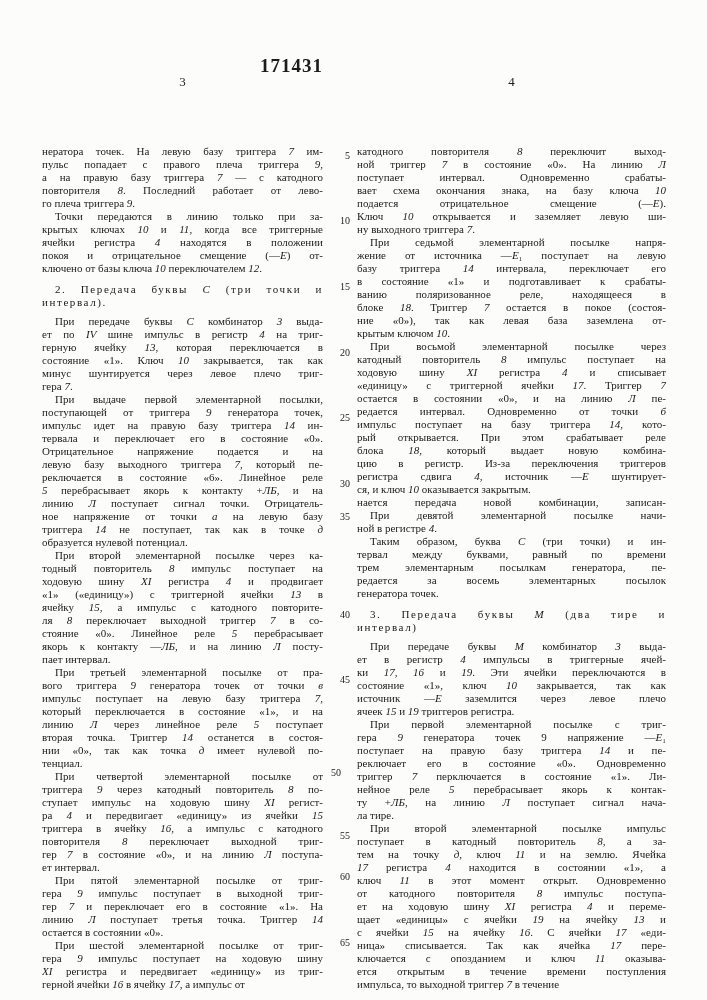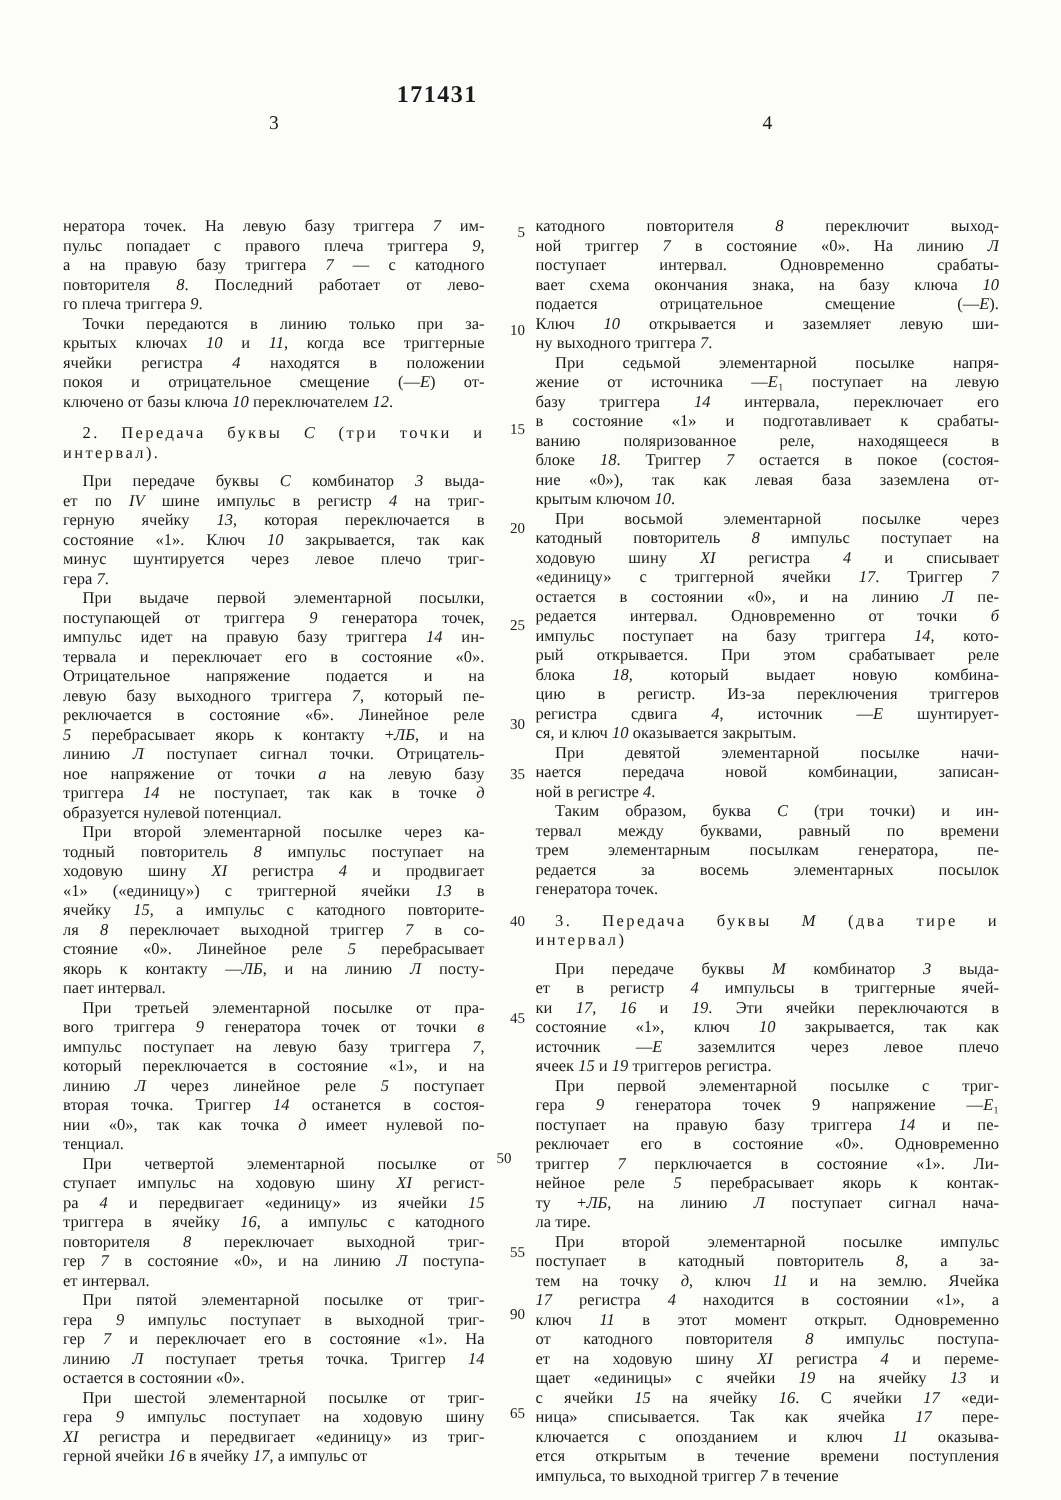--- a/index.html
+++ b/index.html
@@ -7,21 +7,21 @@
     width:707px;height:1000px;
     background:#fcfcfa;
     font-family:"Liberation Serif","DejaVu Serif",serif;
     color:#1b1b1b;
     position:relative;
     overflow:hidden;
   }
   .page{position:absolute;inset:0;}
   .patent-number{
     position:absolute;top:55px;left:0;width:583px;
-    text-align:center;font-size:16px;font-weight:bold;letter-spacing:1px;
+    text-align:center;font-size:19px;font-weight:bold;letter-spacing:1px;
   }
   .col-page-num{position:absolute;top:74px;font-size:13px;text-align:center;}
   .col-page-num.left{left:42px;width:281px;}
   .col-page-num.right{left:357px;width:309px;}
   .column{position:absolute;top:97px;font-size:11px;line-height:13px;margin-top:48px;}
   .column.left{left:42px;width:281px;}
   .column.right{left:357px;width:309px;}
   .block{margin:0;}
   .block.heading{margin:8px 0 6px 0;}
   .line{
@@ -103,20 +103,21 @@
         <div class="line">вого триггера <i>9</i> генератора точек от точки <i>в</i></div>
         <div class="line">импульс поступает на левую базу триггера <i>7</i>,</div>
         <div class="line">который переключается в состояние «1», и на</div>
         <div class="line">линию <i>Л</i> через линейное реле <i>5</i> поступает</div>
         <div class="line">вторая точка. Триггер <i>14</i> останется в состоя-</div>
         <div class="line">нии «0», так как точка <i>д</i> имеет нулевой по-</div>
         <div class="line end">тенциал.</div>
       </div>
       <div class="block para">
         <div class="line first">При четвертой элементарной посылке от</div>
+        <div class="line">триггера <i>9</i> через катодный повторитель <i>8</i> по-</div>
         <div class="line">ступает импульс на ходовую шину <i>XI</i> регист-</div>
         <div class="line">ра <i>4</i> и передвигает «единицу» из ячейки <i>15</i></div>
         <div class="line">триггера в ячейку <i>16</i>, а импульс с катодного</div>
         <div class="line">повторителя <i>8</i> переключает выходной триг-</div>
         <div class="line">гер <i>7</i> в состояние «0», и на линию <i>Л</i> поступа-</div>
         <div class="line end">ет интервал.</div>
       </div>
       <div class="block para">
         <div class="line first">При пятой элементарной посылке от триг-</div>
         <div class="line">гера <i>9</i> импульс поступает в выходной триг-</div>
@@ -159,22 +160,22 @@
         <div class="line">остается в состоянии «0», и на линию <i>Л</i> пе-</div>
         <div class="line">редается интервал. Одновременно от точки <i>б</i></div>
         <div class="line">импульс поступает на базу триггера <i>14</i>, кото-</div>
         <div class="line">рый открывается. При этом срабатывает реле</div>
         <div class="line">блока <i>18</i>, который выдает новую комбина-</div>
         <div class="line">цию в регистр. Из-за переключения триггеров</div>
         <div class="line">регистра сдвига <i>4</i>, источник —<i>E</i> шунтирует-</div>
         <div class="line end">ся, и ключ <i>10</i> оказывается закрытым.</div>
       </div>
       <div class="block para">
+        <div class="line">нается передача новой комбинации, записан-</div>
         <div class="line first">При девятой элементарной посылке начи-</div>
-        <div class="line">нается передача новой комбинации, записан-</div>
         <div class="line end">ной в регистре <i>4</i>.</div>
       </div>
       <div class="block para">
         <div class="line first">Таким образом, буква <i>C</i> (три точки) и ин-</div>
         <div class="line">тервал между буквами, равный по времени</div>
         <div class="line">трем элементарным посылкам генератора, пе-</div>
         <div class="line">редается за восемь элементарных посылок</div>
         <div class="line end">генератора точек.</div>
       </div>
       <div class="block heading">
@@ -220,16 +221,16 @@
       <div class="gutter-num" style="top: 214px;">10</div>
       <div class="gutter-num" style="top: 280px;">15</div>
       <div class="gutter-num" style="top: 346px;">20</div>
       <div class="gutter-num" style="top: 411px;">25</div>
       <div class="gutter-num" style="top: 477px;">30</div>
       <div class="gutter-num" style="top: 510px;">35</div>
       <div class="gutter-num" style="top: 608px;">40</div>
       <div class="gutter-num" style="top: 673px;">45</div>
       <div class="gutter-num" style="top: 766px; text-align: center;">50</div>
       <div class="gutter-num" style="top: 805px; margin-top: 24px;">55</div>
-      <div class="gutter-num" style="top: 870px;">90</div>
+      <div class="gutter-num" style="top: 870px;">60</div>
       <div class="gutter-num" style="top: 936px;">65</div>
     </div>
 </div>
 
 </body></html>

